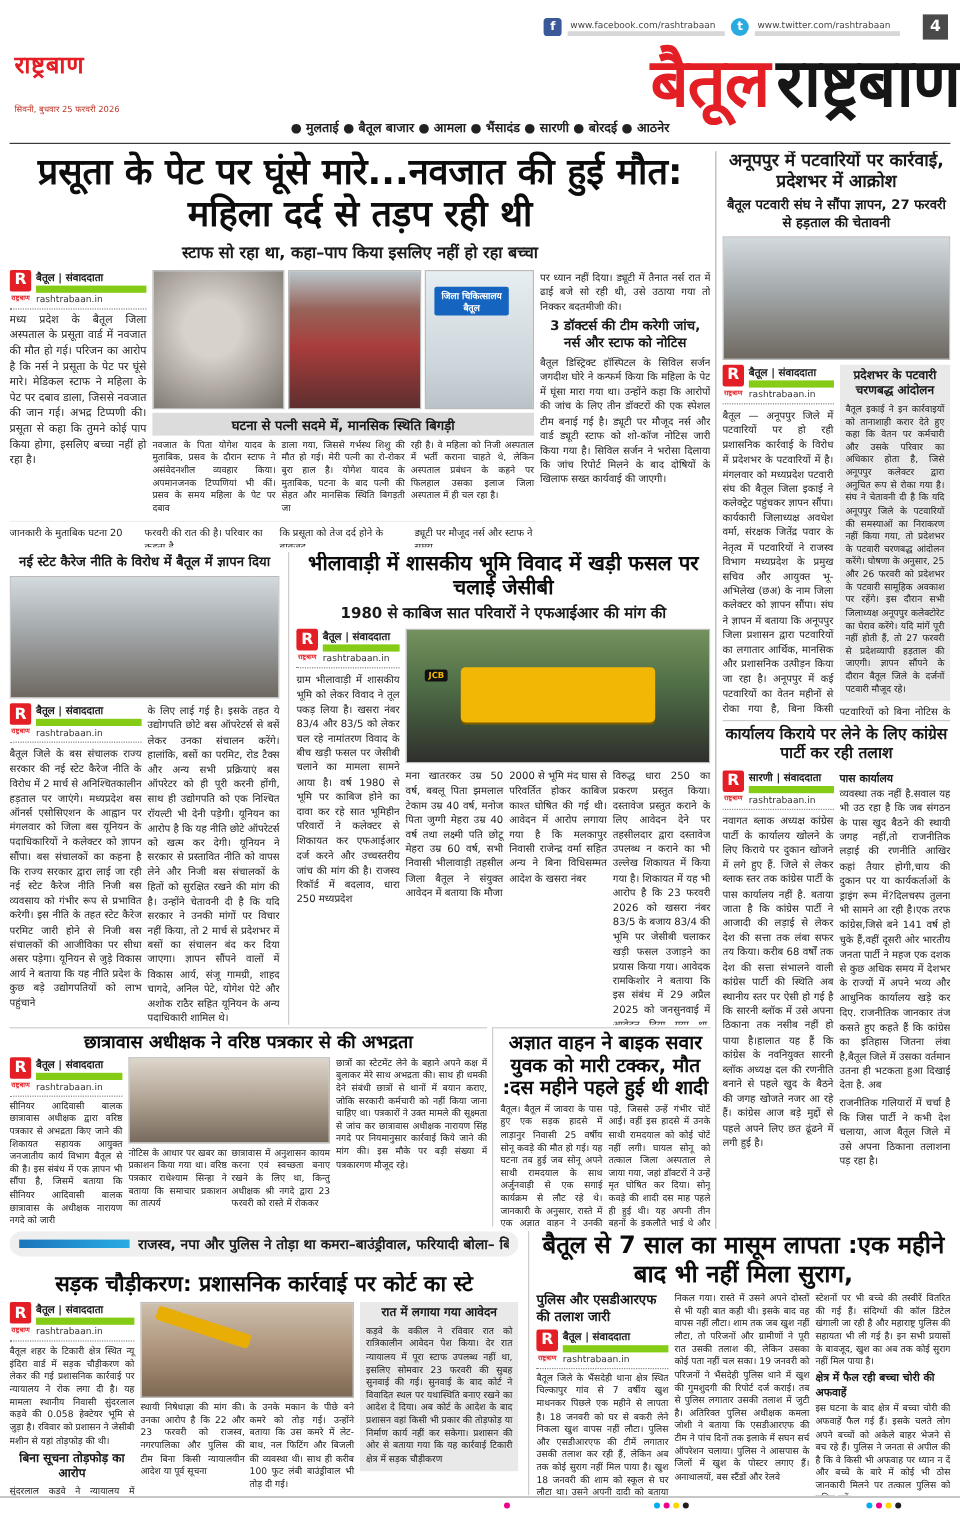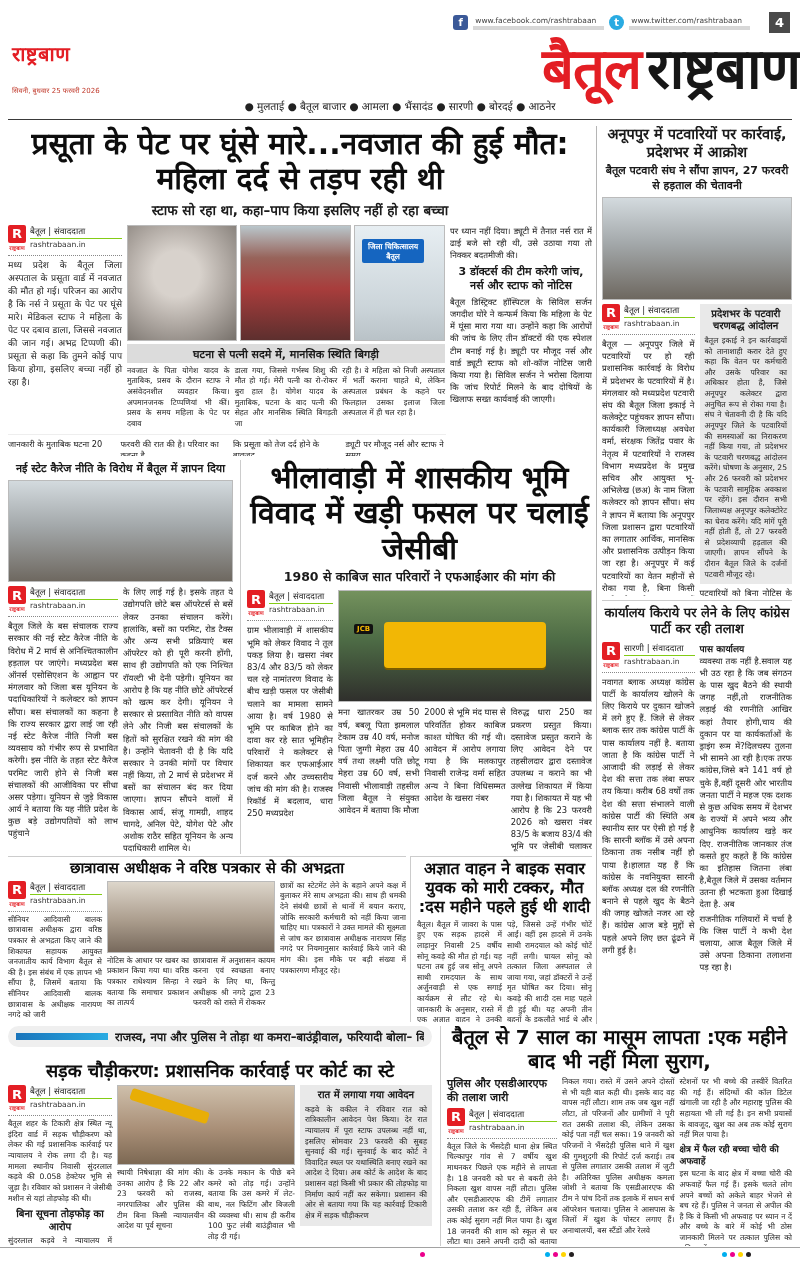--- a/index.html
+++ b/index.html
@@ -12,34 +12,34 @@
 .tw{background:#29abe2}
 .soc-url{font-size:7.5px;color:#444;border-bottom:4px solid #d7d7d7;padding:0 8px 1px 2px}
 .pageno{width:21px;height:21px;background:#4a4a4a;color:#fff;font-size:13px;font-weight:700;display:flex;align-items:center;justify-content:center;margin-left:14px}
 
 .logo-block{position:absolute;left:12px;top:40px;width:130px}
 .logo-small{color:#e31e24;font-weight:800;font-size:20px;letter-spacing:.5px}
 .dateline{color:#c0392b;font-size:7px;margin-top:19px}
 .title-block{position:absolute;left:0;right:0;top:28px;text-align:right;font-weight:800;letter-spacing:-1px}
 .t-red{color:#e31e24;font-size:56px}
 .t-black{color:#161616;font-size:56px;margin-left:6px}
-.places{position:absolute;left:0;right:0;top:99px;text-align:center;font-size:10.5px;font-weight:400;color:#222}
+.places{position:absolute;left:0;right:0;top:99px;text-align:center;font-size:10.5px;font-weight:700;color:#222}
 .rule{position:absolute;left:8px;right:8px;top:119px;border-top:1.5px solid #3a3a3a}
 
 .bt{font-size:8.4px;line-height:1.45;text-align:justify;color:#222}
 .bt.small{font-size:7.6px;line-height:1.4}
 .hd{font-weight:800;color:#0d0d0d;text-align:center;line-height:1.18}
 .art{position:absolute;overflow:hidden}
 .photo{position:relative;overflow:hidden;border:1px solid #bbb}
 .byline{display:flex;gap:4px;align-items:flex-start;border-bottom:1px dotted #888;padding-bottom:3px;margin-bottom:3px}
 .r-logo{text-align:center;flex:0 0 auto}
 .r-mark{width:18px;height:18px;background:#e31e24;color:#fff;font-weight:800;font-size:13px;display:flex;align-items:center;justify-content:center;border-radius:2px;margin:0 auto}
 .r-name{font-size:5.5px;color:#e31e24;font-weight:700;margin-top:1px}
 .b-col{flex:1;min-width:0}
-.b-loc{font-size:8.6px;font-weight:400;border-bottom:1px solid #84cc16;padding-bottom:1px}
+.b-loc{font-size:8.6px;font-weight:700;border-bottom:6px solid #84cc16;padding-bottom:1px}
 .b-site{font-size:7.6px;color:#333;padding-top:1px}
 .greybox{background:#e9e9e9;padding:4px 5px}
 .gb-h{font-weight:800;font-size:10px;text-align:center;line-height:1.25;margin-bottom:3px}
 
 .lead-h1{font-size:30px}
 .lead-sub{font-size:13.5px;font-weight:700;text-align:center;margin-top:4px}
 .lead-body{display:flex;gap:5px;margin-top:6px}
 .cap-title{background:#dcdcdc;font-weight:800;text-align:center;font-size:11px;padding:2px 0;margin-top:3px}
 .cap-cols{display:flex;gap:5px;margin-top:3px}
 .lead-bottom{display:flex;gap:12px;margin-top:4px;border-top:1px solid #eee;padding-top:3px}
@@ -212,21 +212,21 @@
         </div>
         <div class="bt">बैतूल जिले के बस संचालक राज्य सरकार की नई स्टेट कैरेज नीति के विरोध में 2 मार्च से अनिश्चितकालीन हड़ताल पर जाएंगे। मध्यप्रदेश बस ऑनर्स एसोसिएशन के आह्वान पर मंगलवार को जिला बस यूनियन के पदाधिकारियों ने कलेक्टर को ज्ञापन सौंपा। बस संचालकों का कहना है कि राज्य सरकार द्वारा लाई जा रही नई स्टेट कैरेज नीति निजी बस व्यवसाय को गंभीर रूप से प्रभावित करेगी। इस नीति के तहत स्टेट कैरेज परमिट जारी होने से निजी बस संचालकों की आजीविका पर सीधा असर पड़ेगा। यूनियन से जुड़े विकास आर्य ने बताया कि यह नीति प्रदेश के कुछ बड़े उद्योगपतियों को लाभ पहुंचाने</div>
       </div>
       <div>
         <div class="bt">के लिए लाई गई है। इसके तहत ये उद्योगपति छोटे बस ऑपरेटर्स से बसें लेकर उनका संचालन करेंगे। हालांकि, बसों का परमिट, रोड टैक्स और अन्य सभी प्रक्रियाएं बस ऑपरेटर को ही पूरी करनी होंगी, साथ ही उद्योगपति को एक निश्चित रॉयल्टी भी देनी पड़ेगी। यूनियन का आरोप है कि यह नीति छोटे ऑपरेटर्स को खत्म कर देगी। यूनियन ने सरकार से प्रस्तावित नीति को वापस लेने और निजी बस संचालकों के हितों को सुरक्षित रखने की मांग की है। उन्होंने चेतावनी दी है कि यदि सरकार ने उनकी मांगों पर विचार नहीं किया, तो 2 मार्च से प्रदेशभर में बसों का संचालन बंद कर दिया जाएगा। ज्ञापन सौंपने वालों में विकास आर्य, संजू गामग्री, शाहद चागदे, अनिल पेटे, योगेश पेटे और अशोक राठैर सहित यूनियन के अन्य पदाधिकारी शामिल थे।</div>
       </div>
     </div>
   </div>
 
   <div class="art" style="left:240px;top:460px;width:352px;height:394px;border-left:1px solid #ccc;padding-left:6px">
-    <div class="hd" style="font-size:30px">भीलावाड़ी में शासकीय भूमि विवाद में खड़ी फसल पर चलाई जेसीबी</div>
+    <div class="hd" style="font-size:17px">भीलावाड़ी में शासकीय भूमि विवाद में खड़ी फसल पर चलाई जेसीबी</div>
     <div class="subs" style="font-size:12.5px;margin-top:3px">1980 से काबिज सात परिवारों ने एफआईआर की मांग की</div>
     <div style="display:flex;gap:5px;margin-top:5px">
       <div style="width:86px;flex:0 0 auto">
         <div class="byline">
           <div class="r-logo">
             <div class="r-mark">R</div>
             <div class="r-name">राष्ट्रबाण</div>
           </div>
           <div class="b-col">
             <div class="b-loc">बैतूल | संवाददाता</div>

